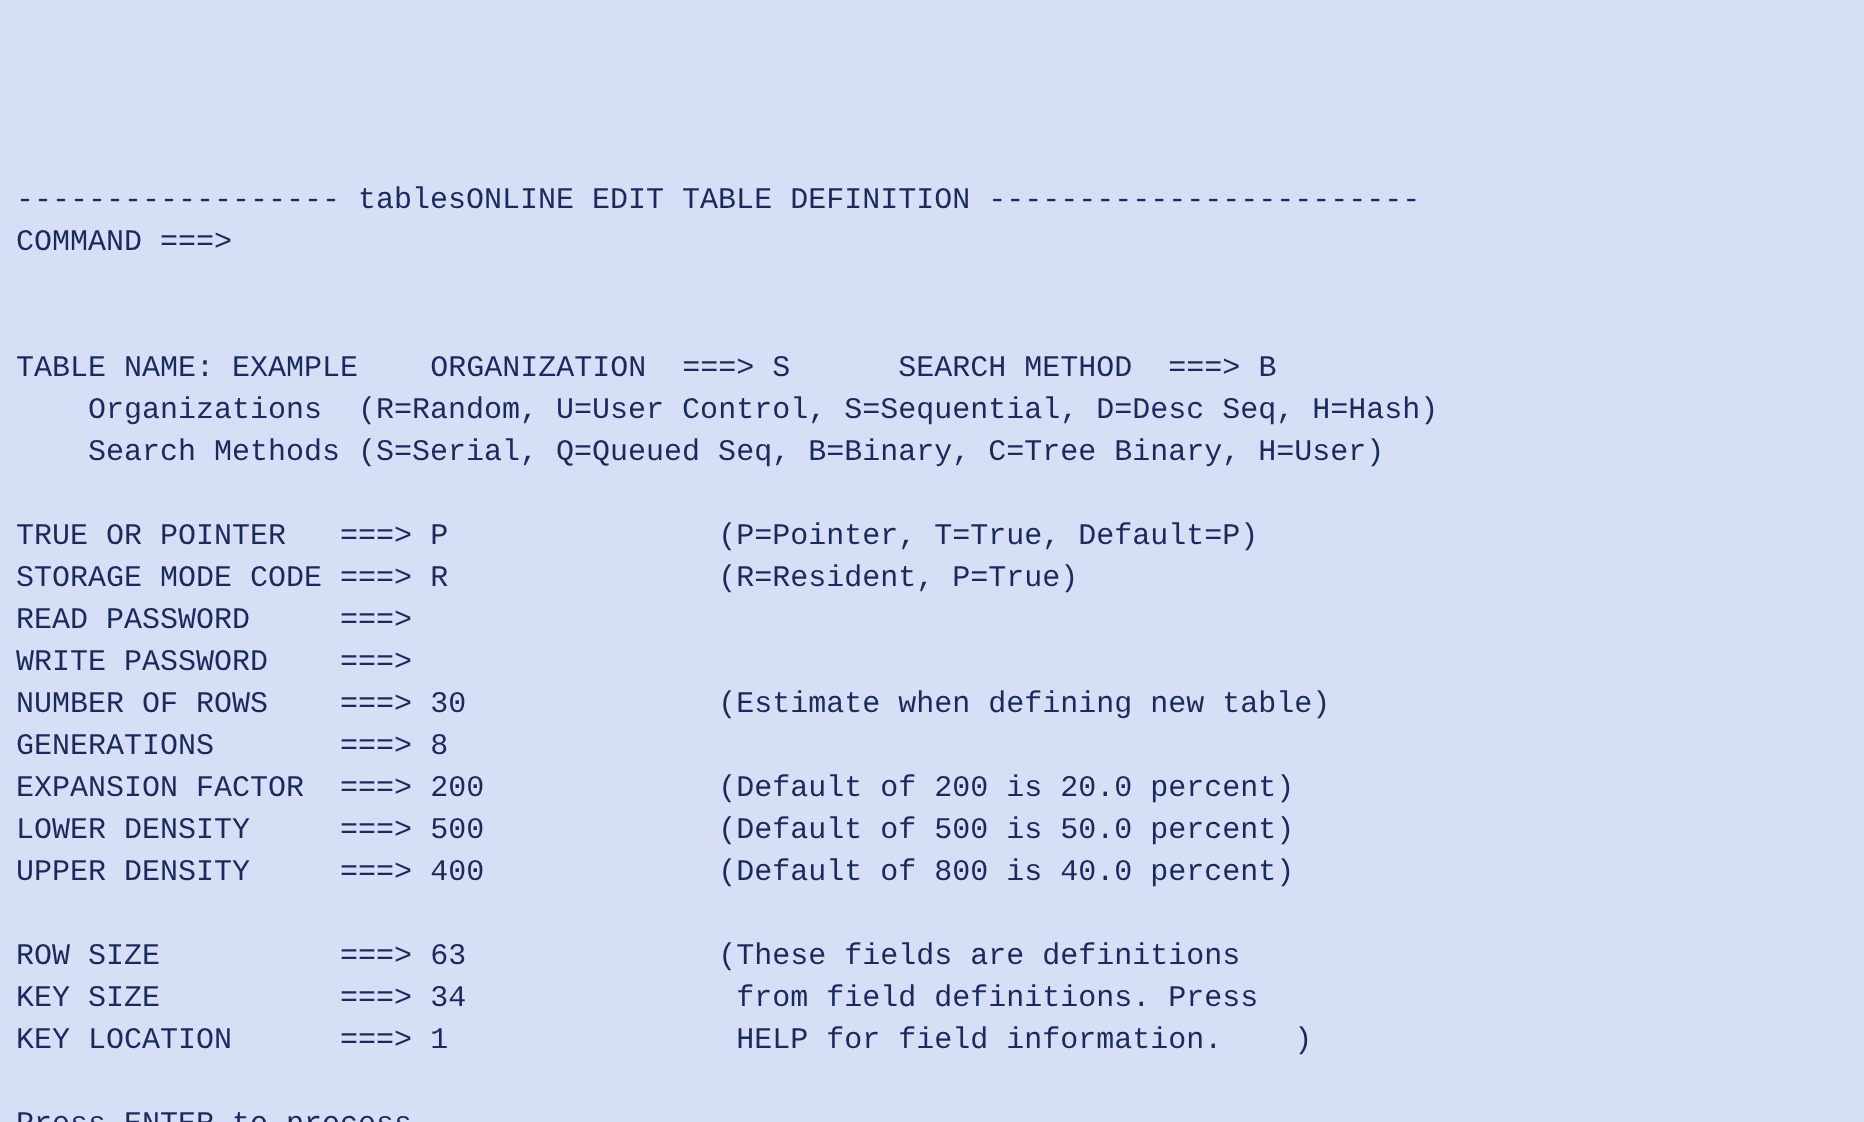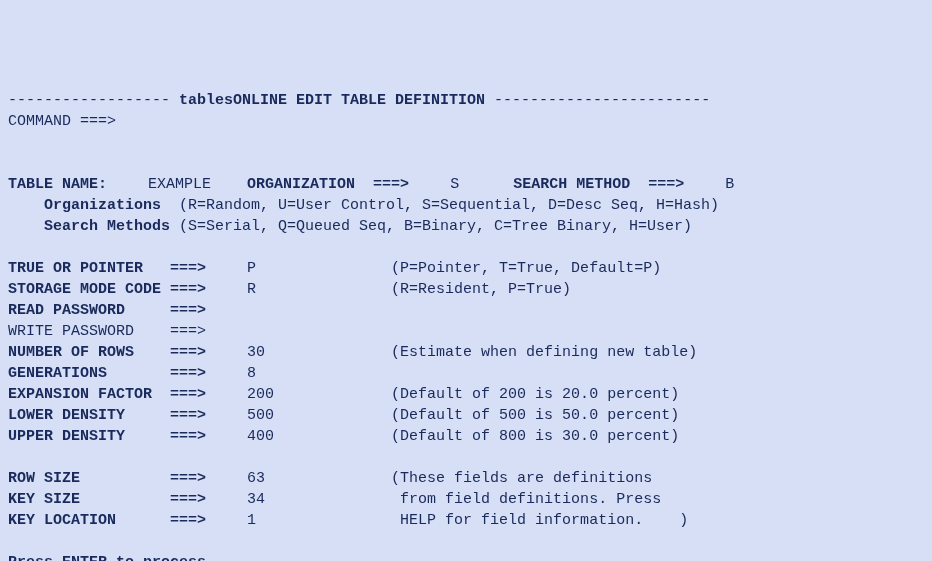--- a/index.html
+++ b/index.html
@@ -12,27 +12,26 @@
       font-family: "Courier New", Courier, monospace;
       font-size: 15px;
       color: #1a2a5c;
       padding: 6px 8px;
       width: 932px;
       height: 561px;
       overflow: hidden;
       line-height: 1.4;
       white-space: pre;
     }
-    .bold, b { font-weight: bold; }
+    .bold, b { font-weight: normal; }
     .input-slot {
       display: inline-block;
       min-width: 12ch;
       white-space: pre;
       cursor: text;
-      margin-left: 32px;
     }
   </style>
 </head>
 <body>
 
 
 
 <span>------------------ </span><b>tablesONLINE EDIT TABLE DEFINITION</b><span> ------------------------</span>
 <span>COMMAND ===&gt;</span><span class="input-slot"></span>
 
@@ -42,21 +41,21 @@
 <b>    Search Methods</b><span> (S=Serial, Q=Queued Seq, B=Binary, C=Tree Binary, H=User)</span>
 
 <b>TRUE OR POINTER   ===&gt;</b> <span class="input-slot">P</span>    <span>(P=Pointer, T=True, Default=P)</span>
 <b>STORAGE MODE CODE ===&gt;</b> <span class="input-slot">R</span>    <span>(R=Resident, P=True)</span>
 <b>READ PASSWORD     ===&gt;</b> <span class="input-slot"></span>    <span></span>
 <span>WRITE PASSWORD    ===&gt;</span> <span class="input-slot"></span>    <span></span>
 <b>NUMBER OF ROWS    ===&gt;</b> <span class="input-slot">30</span>    <span>(Estimate when defining new table)</span>
 <b>GENERATIONS       ===&gt;</b> <span class="input-slot">8</span>    <span></span>
 <b>EXPANSION FACTOR  ===&gt;</b> <span class="input-slot">200</span>    <span>(Default of 200 is 20.0 percent)</span>
 <b>LOWER DENSITY     ===&gt;</b> <span class="input-slot">500</span>    <span>(Default of 500 is 50.0 percent)</span>
-<b>UPPER DENSITY     ===&gt;</b> <span class="input-slot">400</span>    <span>(Default of 800 is 30.0 percent)</span>
+<b>UPPER DENSITY     ===&gt;</b> <span class="input-slot">400</span>    <span>(Default of 800 is 40.0 percent)</span>
 
 <b>ROW SIZE          ===&gt;</b> <span class="input-slot">63</span>    <span>(These fields are definitions</span>
 <b>KEY SIZE          ===&gt;</b> <span class="input-slot">34</span>    <span> from field definitions. Press</span>
 <b>KEY LOCATION      ===&gt;</b> <span class="input-slot">1</span>    <span> HELP for field information.    )</span>
 
 <b>Press ENTER to process.</b>
 
 
 
 

